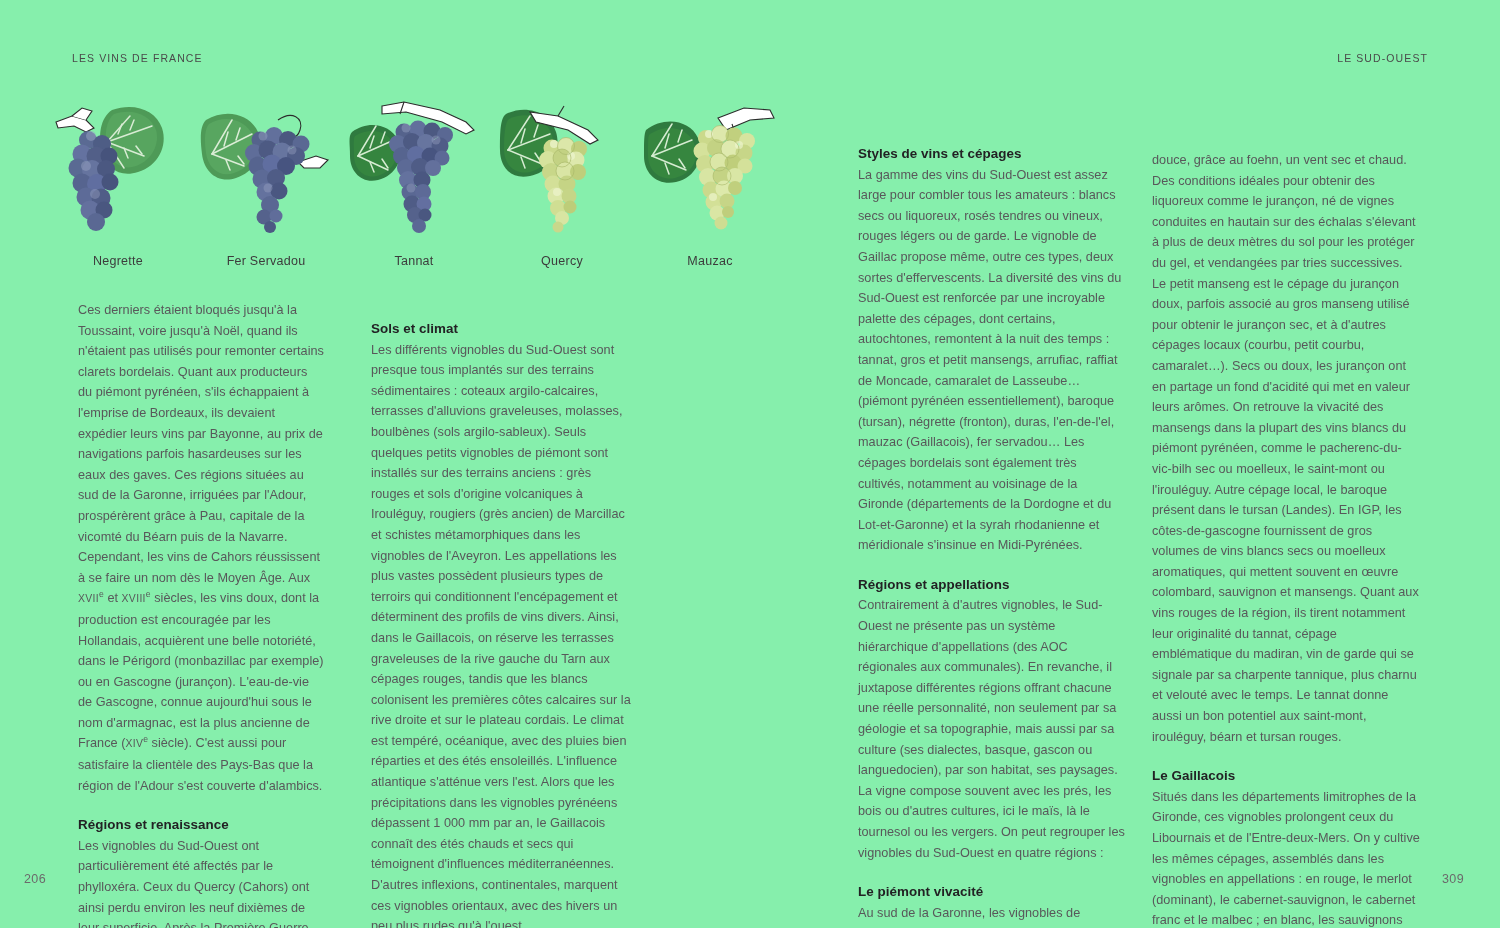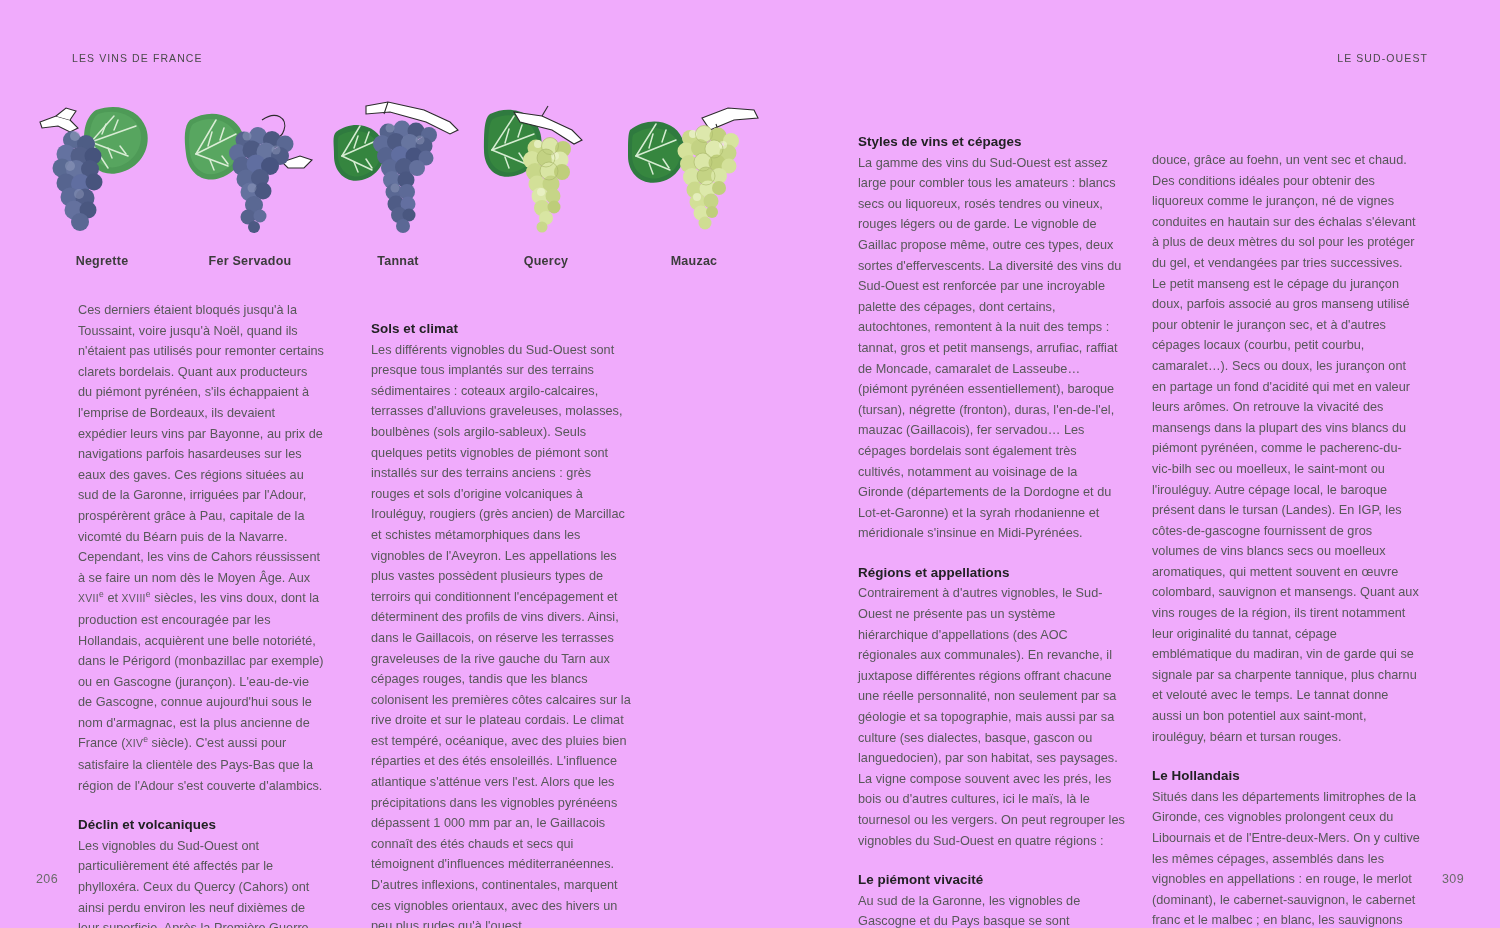--- a/index.html
+++ b/index.html
@@ -10,21 +10,21 @@
   }
   body {
     font-family: "Liberation Sans", sans-serif;
     -webkit-font-smoothing: antialiased;
   }
 
   .spread {
     position: relative;
     width: 1500px;
     height: 928px;
-    background: #f0abfc;
+    background: #86efac;
     overflow: hidden;
     box-sizing: border-box;
   }
 
   
   .running-head {
     position: absolute;
     top: 52px;
     font-size: 10.5px;
     letter-spacing: 1.1px;
@@ -36,31 +36,30 @@
   .running-head.right { right: 72px; }
 
   
   .folio {
     position: absolute;
     bottom: 42px;
     font-size: 12.5px;
     color: #6b6b6b;
     letter-spacing: 0.4px;
   }
-  .folio.left  { left: 36px; }
+  .folio.left  { left: 24px; }
   .folio.right { right: 36px; }
 
   
   .grape-strip {
     position: absolute;
     top: 96px;
-    left: 36px;
+    left: 52px;
     width: 660px;
     height: 185px;
-    font-weight: bold;
   }
   .grape-fig {
     position: absolute;
     top: 0;
     width: 132px;
     height: 185px;
   }
   .grape-fig .art {
     position: absolute;
     top: 0; left: 0;
@@ -92,21 +91,21 @@
     margin: 0;
   }
   .col h3 {
     margin: 19px 0 0 0;
     font-size: 13.4px;
     line-height: 20.6px;
     font-weight: 700;
     color: #222224;
     letter-spacing: 0.05px;
   }
-  .col h3.first { margin-top: 4px; }
+  .col h3.first { margin-top: 16px; }
   .col .lead { margin-top: 16px; }
 
   .sc {
     font-size: 10.4px;
     letter-spacing: 0.35px;
   }
   .sup { font-size: 8.6px; vertical-align: super; line-height: 0; }
 
   
   #col-1 { left: 78px;   top: 300px; width: 246px; }
@@ -391,21 +390,21 @@
         </svg>
       </div>
       <div class="grape-caption">Mauzac</div>
     </div>
 
   </div>
 
   <div class="col" id="col-1">
     <p><span>Ces derniers étaient bloqués jusqu'à la Toussaint, voire jusqu'à Noël, quand ils n'étaient pas utilisés pour remonter certains clarets bordelais. Quant aux producteurs du piémont pyrénéen, s'ils échappaient à l'emprise de Bordeaux, ils devaient expédier leurs vins par Bayonne, au prix de navigations parfois hasardeuses sur les eaux des gaves. Ces régions situées au sud de la Garonne, irriguées par l'Adour, prospérèrent grâce à Pau, capitale de la vicomté du Béarn puis de la Navarre. Cependant, les vins de Cahors réussissent à se faire un nom dès le Moyen Âge. Aux </span><span class="sc">XVII</span><span class="sup">e</span><span> et </span><span class="sc">XVIII</span><span class="sup">e</span><span> siècles, les vins doux, dont la production est encouragée par les Hollandais, acquièrent une belle notoriété, dans le Périgord (monbazillac par exemple) ou en Gascogne (jurançon). L'eau-de-vie de Gascogne, connue aujourd'hui sous le nom d'armagnac, est la plus ancienne de France (</span><span class="sc">XIV</span><span class="sup">e</span><span> siècle). C'est aussi pour satisfaire la clientèle des Pays-Bas que la région de l'Adour s'est couverte d'alambics.</span></p>
 
-    <h3>Déclin et volcaniques</h3>
+    <h3>Régions et renaissance</h3>
     <p>Les vignobles du Sud-Ouest ont particulièrement été affectés par le phylloxéra. Ceux du Quercy (Cahors) ont ainsi perdu environ les neuf dixièmes de leur superficie. Après la Première Guerre mondiale, les professionnels ont réorienté leur production vers des vins de qualité exprimant la singularité de leurs terroirs et de leurs cépages. Un certain nombre d'entre eux ont accédé à l'AOC dès les années</p>
   </div>
 
   <div class="col" id="col-2">
 
     <h3>Sols et climat</h3>
     <p>Les différents vignobles du Sud-Ouest sont presque tous implantés sur des terrains sédimentaires : coteaux argilo-calcaires, terrasses d'alluvions graveleuses, molasses, boulbènes (sols argilo-sableux). Seuls quelques petits vignobles de piémont sont installés sur des terrains anciens : grès rouges et sols d'origine volcaniques à Irouléguy, rougiers (grès ancien) de Marcillac et schistes métamorphiques dans les vignobles de l'Aveyron. Les appellations les plus vastes possèdent plusieurs types de terroirs qui conditionnent l'encépagement et déterminent des profils de vins divers. Ainsi, dans le Gaillacois, on réserve les terrasses graveleuses de la rive gauche du Tarn aux cépages rouges, tandis que les blancs colonisent les premières côtes calcaires sur la rive droite et sur le plateau cordais. Le climat est tempéré, océanique, avec des pluies bien réparties et des étés ensoleillés. L'influence atlantique s'atténue vers l'est. Alors que les précipitations dans les vignobles pyrénéens dépassent 1 000 mm par an, le Gaillacois connaît des étés chauds et secs qui témoignent d'influences méditerranéennes. D'autres inflexions, continentales, marquent ces vignobles orientaux, avec des hivers un peu plus rudes qu'à l'ouest.</p>
   </div>
 
   <div class="col" id="col-3">
@@ -415,20 +414,20 @@
     <h3>Régions et appellations</h3>
     <p>Contrairement à d'autres vignobles, le Sud-Ouest ne présente pas un système hiérarchique d'appellations (des AOC régionales aux communales). En revanche, il juxtapose différentes régions offrant chacune une réelle personnalité, non seulement par sa géologie et sa topographie, mais aussi par sa culture (ses dialectes, basque, gascon ou languedocien), par son habitat, ses paysages. La vigne compose souvent avec les prés, les bois ou d'autres cultures, ici le maïs, là le tournesol ou les vergers. On peut regrouper les vignobles du Sud-Ouest en quatre régions :</p>
 
     <h3>Le piémont vivacité</h3>
     <p>Au sud de la Garonne, les vignobles de Gascogne et du Pays basque se sont développés sur les routes des pèlerins de Saint-Jacques-de-Compostelle, en dehors de l'emprise bordelaise, écoulant leurs vins par l'Adour. Proches de l'Atlantique, ils sont régulièrement alimentés en pluies, tout en bénéficiant jusqu'à Noël d'une arrière-saison très</p>
   </div>
 
   <div class="col" id="col-4">
     <p class="lead">douce, grâce au foehn, un vent sec et chaud. Des conditions idéales pour obtenir des liquoreux comme le jurançon, né de vignes conduites en hautain sur des échalas s'élevant à plus de deux mètres du sol pour les protéger du gel, et vendangées par tries successives. Le petit manseng est le cépage du jurançon doux, parfois associé au gros manseng utilisé pour obtenir le jurançon sec, et à d'autres cépages locaux (courbu, petit courbu, camaralet…). Secs ou doux, les jurançon ont en partage un fond d'acidité qui met en valeur leurs arômes. On retrouve la vivacité des mansengs dans la plupart des vins blancs du piémont pyrénéen, comme le pacherenc-du-vic-bilh sec ou moelleux, le saint-mont ou l'irouléguy. Autre cépage local, le baroque présent dans le tursan (Landes). En IGP, les côtes-de-gascogne fournissent de gros volumes de vins blancs secs ou moelleux aromatiques, qui mettent souvent en œuvre colombard, sauvignon et mansengs. Quant aux vins rouges de la région, ils tirent notamment leur originalité du tannat, cépage emblématique du madiran, vin de garde qui se signale par sa charpente tannique, plus charnu et velouté avec le temps. Le tannat donne aussi un bon potentiel aux saint-mont, irouléguy, béarn et tursan rouges.</p>
 
-    <h3>Le Hollandais</h3>
+    <h3>Le Gaillacois</h3>
     <p>Situés dans les départements limitrophes de la Gironde, ces vignobles prolongent ceux du Libournais et de l'Entre-deux-Mers. On y cultive les mêmes cépages, assemblés dans les vignobles en appellations : en rouge, le merlot (dominant), le cabernet-sauvignon, le cabernet franc et le malbec ; en blanc, les sauvignons (blanc, parfois gris), le sémillon et la muscadelle, pour l'essentiel. Les IGP Périgord admettent en revanche une foule de cépages de tous les horizons, comme le chardonnay ou le viognier. Appellation la plus vaste, implantée sur une mosaïque de terroirs, bergerac réunit 90 communes sur les deux rives de la Dordogne.</p>
   </div>
 
   <div class="folio left">206</div>
   <div class="folio right">309</div>
 
 </div>
 
 </body></html>

